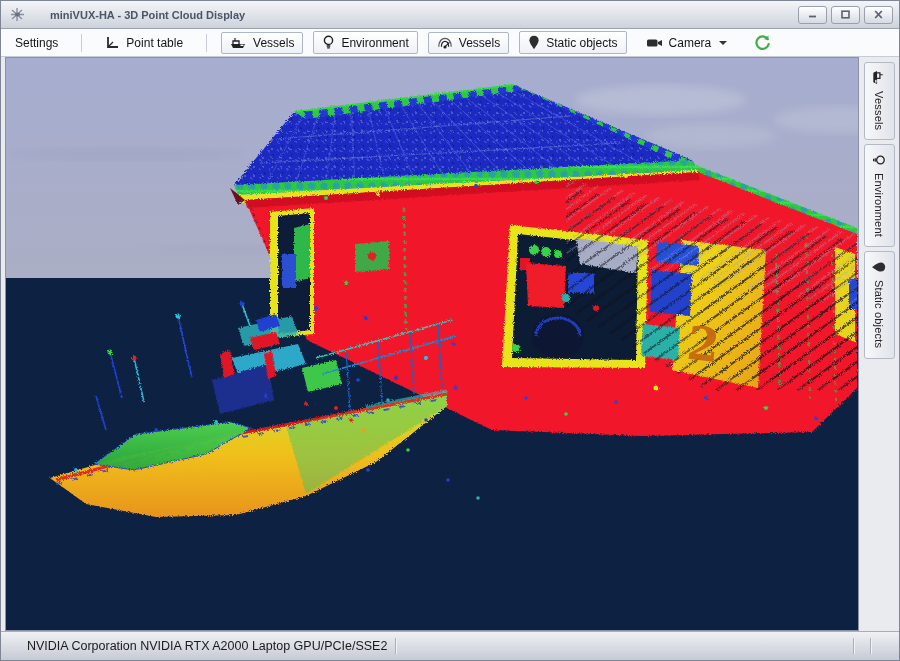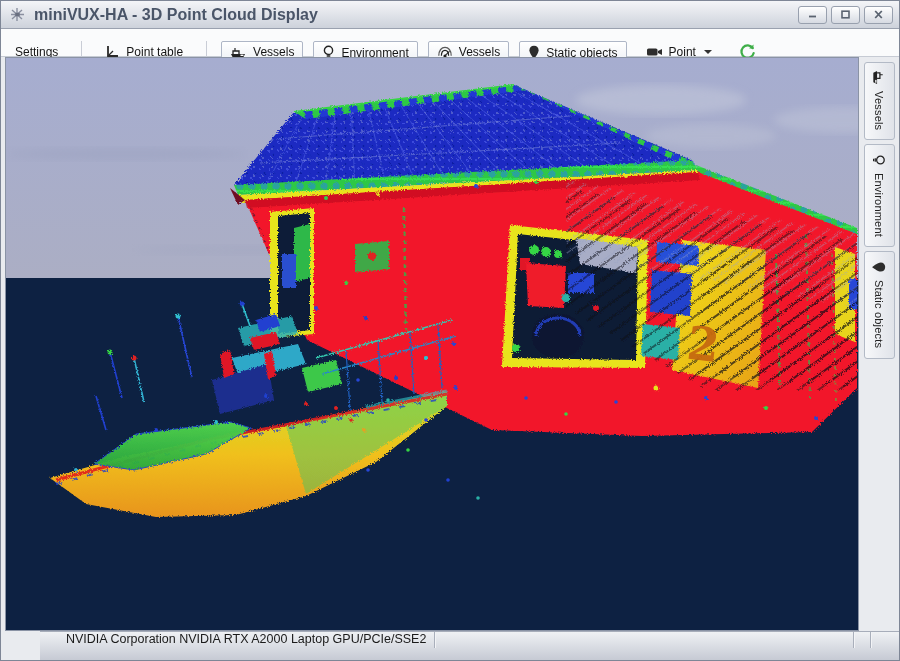--- a/index.html
+++ b/index.html
@@ -8,30 +8,30 @@
   .window{
     width:900px; height:661px; border:1px solid #7e8696; background:#e9ebef;
     display:flex; flex-direction:column; overflow:hidden;
   }
   
   .titlebar{
     height:28px; flex:0 0 28px; display:flex; align-items:center; padding:0 6px;
     background:linear-gradient(#f4f5f8,#cdd2db); border-bottom:1px solid #9aa1af;
   }
   .app-icon{ width:17px; height:17px; margin:0 2px; }
-  .title-text{ flex:1; font-size:16px; font-weight:bold; color:#4a5568; margin-left:6px;
+  .title-text{ flex:1; font-size:11px; font-weight:bold; color:#4a5568; margin-left:22px;
     white-space:nowrap; overflow:hidden; }
   .winbtn{
     width:29px; height:18px; margin-left:4px; border:1px solid #98a0ae; border-radius:3px;
     background:linear-gradient(#ffffff,#d6dae2); display:flex; align-items:center; justify-content:center;
     cursor:default;
   }
   
   .toolbar{
-    height:28px; flex:0 0 28px; display:flex; align-items:flex-start; gap:10px; padding:12px 5px;
+    height:28px; flex:0 0 28px; display:flex; align-items:center; gap:10px; padding:0 5px;
     background:#fafbfc; border-bottom:1px solid #c6cbd4;
   }
   .tbtn{
     display:flex; align-items:center; gap:6px; padding:3px 8px; font-size:12px; color:#151515;
     border:1px solid transparent; border-radius:2px; white-space:nowrap;
   }
   .tbtn.checked{
     border:1px solid #aeb6c6;
     background:linear-gradient(#ffffff,#edf0f5);
     box-shadow:inset 0 1px 0 #ffffff;
@@ -53,23 +53,23 @@
   }
   .vtab{
     width:31px; display:flex; flex-direction:column; align-items:center; gap:5px;
     padding:7px 0 9px 0; border:1px solid #b3bac6; border-radius:3px;
     background:linear-gradient(90deg,#f7f8fa,#e0e3e9); cursor:default;
   }
   .vtab .ticon{ transform:rotate(90deg); width:16px; height:16px; display:flex; align-items:center; justify-content:center; }
   .vtab .tlabel{ writing-mode:vertical-rl; font-size:11px; color:#222; letter-spacing:.2px; }
   
   .statusbar{
-    flex:1; display:flex; align-items:flex-start; padding:0 26px;
+    flex:1; display:flex; align-items:center; padding:0 26px;
     background:linear-gradient(#eff1f4,#c6cad4); border-top:1px solid #a7adba;
-    font-size:12.5px; color:#1a1a1a;margin-left:39px;
+    font-size:12.5px; color:#1a1a1a;
   }
   .sb-sep{ width:1px; height:16px; background:#a9afbb; margin:0 8px; box-shadow:1px 0 0 #f2f3f6; }
   .sb-spacer{ flex:1; }
 </style>
 </head>
 <body>
 
 <div class="window">
 
   <div class="titlebar">
@@ -139,21 +139,21 @@
       <svg width="12" height="15" viewBox="0 0 12 15">
         <path d="M6 0.8 C8.9 0.8 10.6 2.8 10.6 5.2 C10.6 8.4 6 14 6 14 C6 14 1.4 8.4 1.4 5.2 C1.4 2.8 3.1 0.8 6 0.8 Z" fill="#2d2d2d"></path>
       </svg>
       <span>Static objects</span>
     </div>
     <div class="tbtn">
       <svg width="17" height="12" viewBox="0 0 17 12">
         <rect x="1" y="2.5" width="10.5" height="7" rx="1.6" fill="#2d2d2d"></rect>
         <path d="M12 5 L16 3 V9 L12 7 Z" fill="#2d2d2d"></path>
       </svg>
-      <span>Point</span>
+      <span>Camera</span>
       <span class="caret"></span>
     </div>
     <div class="refreshbtn">
       <svg width="17" height="17" viewBox="0 0 17 17">
         <path d="M13.8 5.2 A6.2 6.2 0 1 0 14.7 10" fill="none" stroke="#3fae49" stroke-width="2.2" stroke-linecap="round"></path>
         <path d="M14.6 1.6 L14.2 5.9 L10 5.2 Z" fill="#3fae49"></path>
       </svg>
     </div>
   </div>
 

